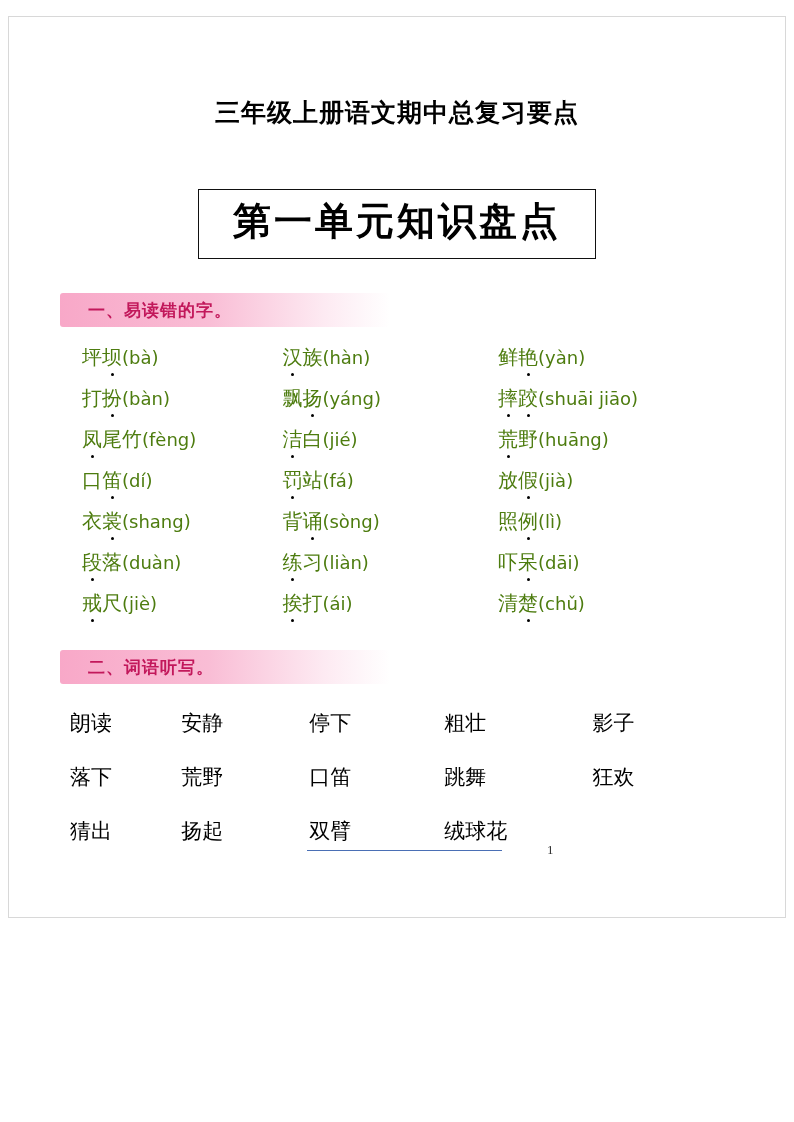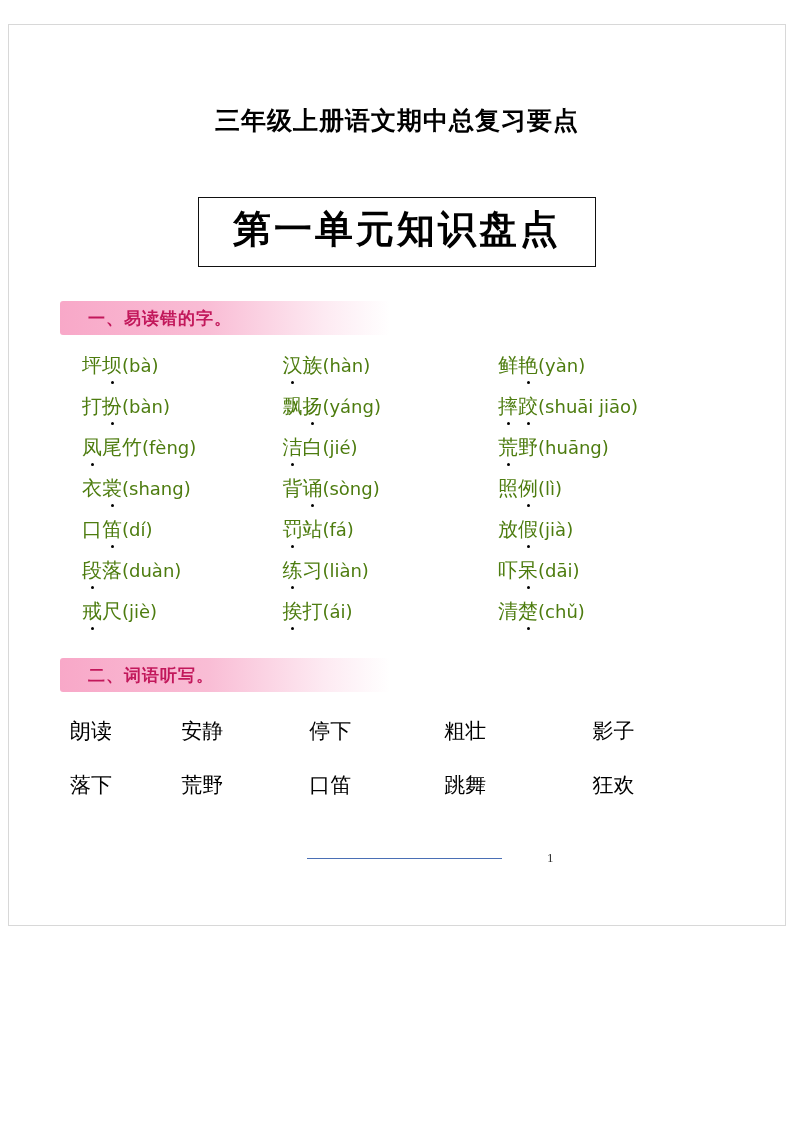--- a/index.html
+++ b/index.html
@@ -7,21 +7,21 @@
     padding: 0;
     background: #ffffff;
   }
   body {
     font-family: "DejaVu Sans", "Liberation Sans", sans-serif;
   }
   .page {
     position: relative;
     width: 794px;
     height: 918px;
-    margin: 16px auto;
+    margin: 8px auto;
     background: #ffffff;
     box-sizing: border-box;
     overflow: hidden;
   }
   .page-border {
     position: absolute;
     left: 8px;
     top: 8px;
     right: 8px;
     bottom: 8px;
@@ -188,28 +188,28 @@
           <td class="col-1"><span class="ch">打<span class="dotted">扮</span></span><span class="pin">(bàn)</span></td>
           <td class="col-2"><span class="ch">飘<span class="dotted">扬</span></span><span class="pin">(yáng)</span></td>
           <td class="col-3"><span class="ch"><span class="dotted">摔</span><span class="dotted">跤</span></span><span class="pin">(shuāi jiāo)</span></td>
         </tr>
         <tr>
           <td class="col-1"><span class="ch"><span class="dotted">凤</span>尾竹</span><span class="pin">(fèng)</span></td>
           <td class="col-2"><span class="ch"><span class="dotted">洁</span>白</span><span class="pin">(jié)</span></td>
           <td class="col-3"><span class="ch"><span class="dotted">荒</span>野</span><span class="pin">(huāng)</span></td>
         </tr>
         <tr>
+          <td class="col-1"><span class="ch">口<span class="dotted">笛</span></span><span class="pin">(dí)</span></td>
+          <td class="col-2"><span class="ch"><span class="dotted">罚</span>站</span><span class="pin">(fá)</span></td>
+          <td class="col-3"><span class="ch">放<span class="dotted">假</span></span><span class="pin">(jià)</span></td>
+        </tr>
+        <tr>
           <td class="col-1"><span class="ch">衣<span class="dotted">裳</span></span><span class="pin">(shang)</span></td>
           <td class="col-2"><span class="ch">背<span class="dotted">诵</span></span><span class="pin">(sòng)</span></td>
           <td class="col-3"><span class="ch">照<span class="dotted">例</span></span><span class="pin">(lì)</span></td>
-        </tr>
-        <tr>
-          <td class="col-1"><span class="ch">口<span class="dotted">笛</span></span><span class="pin">(dí)</span></td>
-          <td class="col-2"><span class="ch"><span class="dotted">罚</span>站</span><span class="pin">(fá)</span></td>
-          <td class="col-3"><span class="ch">放<span class="dotted">假</span></span><span class="pin">(jià)</span></td>
         </tr>
         <tr>
           <td class="col-1"><span class="ch"><span class="dotted">段</span>落</span><span class="pin">(duàn)</span></td>
           <td class="col-2"><span class="ch"><span class="dotted">练</span>习</span><span class="pin">(liàn)</span></td>
           <td class="col-3"><span class="ch">吓<span class="dotted">呆</span></span><span class="pin">(dāi)</span></td>
         </tr>
         <tr>
           <td class="col-1"><span class="ch"><span class="dotted">戒</span>尺</span><span class="pin">(jiè)</span></td>
           <td class="col-2"><span class="ch"><span class="dotted">挨</span>打</span><span class="pin">(ái)</span></td>
           <td class="col-3"><span class="ch">清<span class="dotted">楚</span></span><span class="pin">(chǔ)</span></td>
@@ -228,20 +228,27 @@
           <td class="wg-c3">粗壮</td>
           <td class="wg-c4">影子</td>
         </tr>
         <tr>
           <td class="wg-c0">落下</td>
           <td class="wg-c1">荒野</td>
           <td class="wg-c2">口笛</td>
           <td class="wg-c3">跳舞</td>
           <td class="wg-c4">狂欢</td>
         </tr>
+        <tr>
+          <td class="wg-c0">猜出</td>
+          <td class="wg-c1">扬起</td>
+          <td class="wg-c2">双臂</td>
+          <td class="wg-c3">绒球花</td>
+          <td class="wg-c4"></td>
+        </tr>
       </tbody>
     </table>
 
   </div>
 
   <div class="footer">
     <div class="footer-rule"></div>
     <div class="page-num">1</div>
   </div>
 </div>

